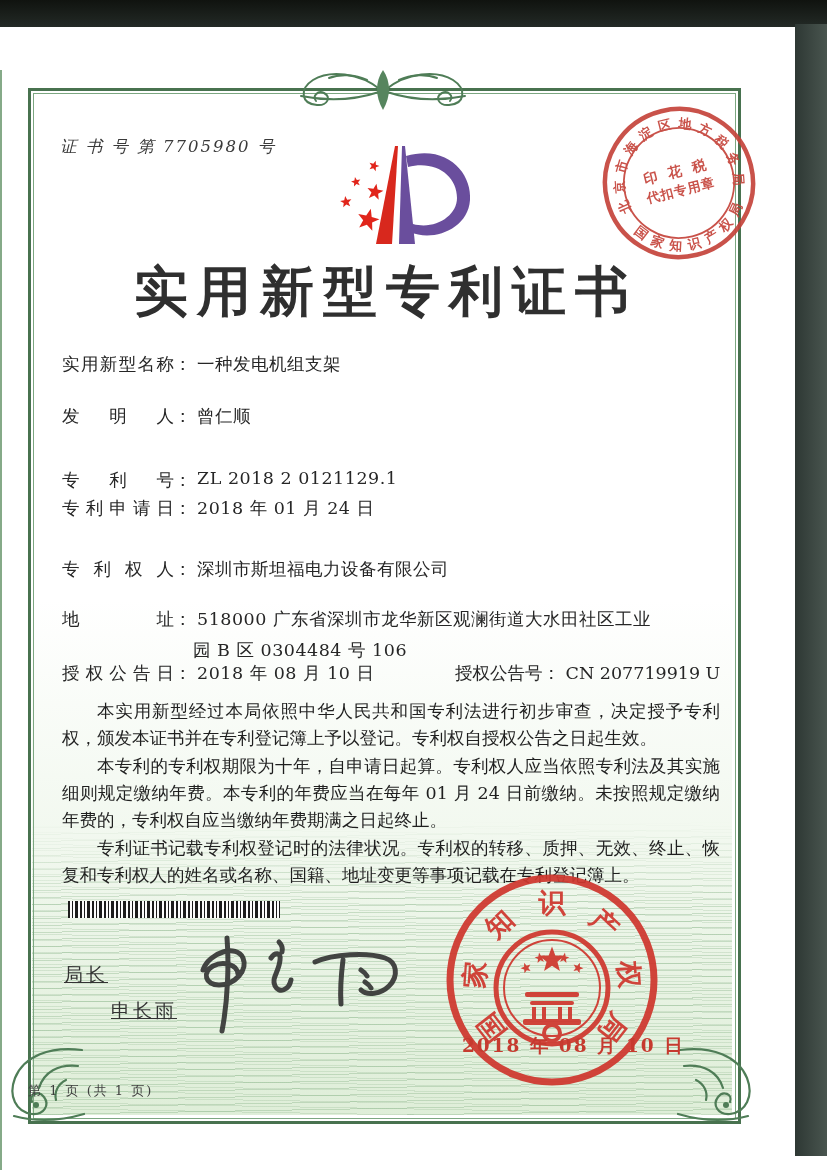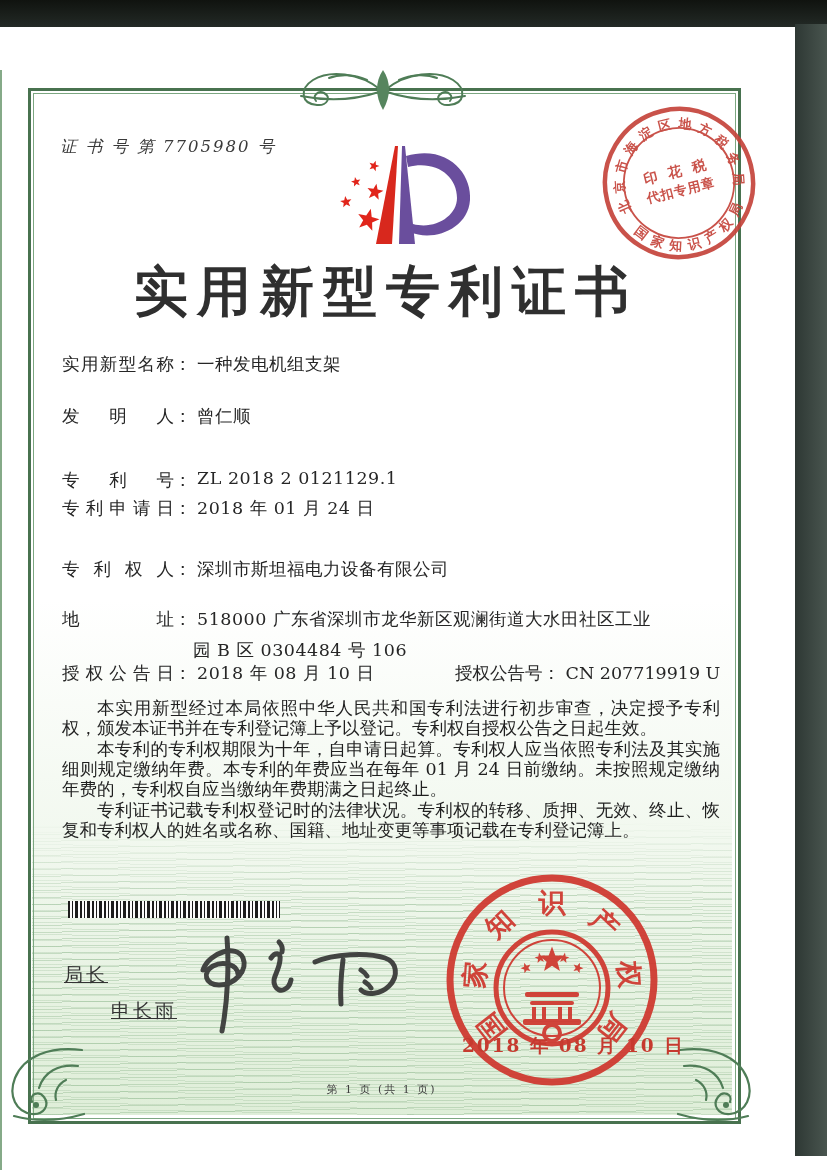--- a/index.html
+++ b/index.html
@@ -30,32 +30,32 @@
   #title{left:28px;top:256px;width:707px;text-align:center;font-size:54px;font-weight:600;
          letter-spacing:9px;text-indent:9px;color:#2f2f2f;}
 
   .field-row{left:62px;width:665px;font-size:17.5px;color:#262626;}
   .f-label{display:inline-block;width:112px;text-align:justify;text-align-last:justify;vertical-align:top;}
   .f-colon{display:inline-block;vertical-align:top;}
   .f-value{display:inline-block;vertical-align:top;letter-spacing:.5px;}
   #addr-line2{display:block;margin-left:131px;margin-top:7px;letter-spacing:.5px;}
   #grant-no-pair{position:absolute;left:393px;top:0;}
 
-  #paragraphs{left:62px;top:698px;width:658px;font-size:17.5px;line-height:20px;
+  #paragraphs{left:62px;top:698px;width:658px;font-size:17.5px;line-height:27px;
       text-align:justify;color:#1f1f1f;}
   #paragraphs p{margin:0 0 1px 0;text-indent:2em;}
 
   #barcode{left:68px;top:901px;width:212px;height:17px;
      background:repeating-linear-gradient(90deg,#1c1c1c 0 2px,#fdfdfd 2px 4px,#1c1c1c 4px 5px,#fdfdfd 5px 7px,#1c1c1c 7px 10px,#fdfdfd 10px 12px);}
 
   .sig-text{left:64px;font-size:19px;font-family:"DejaVu Sans",sans-serif;color:#333;letter-spacing:3px;text-decoration:underline;}
   #sig-title{top:962px;} #sig-name{top:998px;margin-left:47px;}
 
   #seal-date{left:462px;top:1033px;font-size:18.5px;font-weight:600;color:#c63a2f;letter-spacing:2px;}
-  #footer-page{left:28px;top:1082px;width:707px;text-align:center;font-size:11px;color:#3f3f3f;letter-spacing:2px;}
+  #footer-page{left:28px;top:1082px;width:707px;font-size:13px;color:#3f3f3f;letter-spacing:2px;}
 
   svg text{font-family:"DejaVu Serif",serif;}
 </style>
 </head>
 <body>
 
 <div id="scan">
 
   <div class="abs" id="wave-tint"></div>
   <div class="abs" id="wave-lines"></div>

